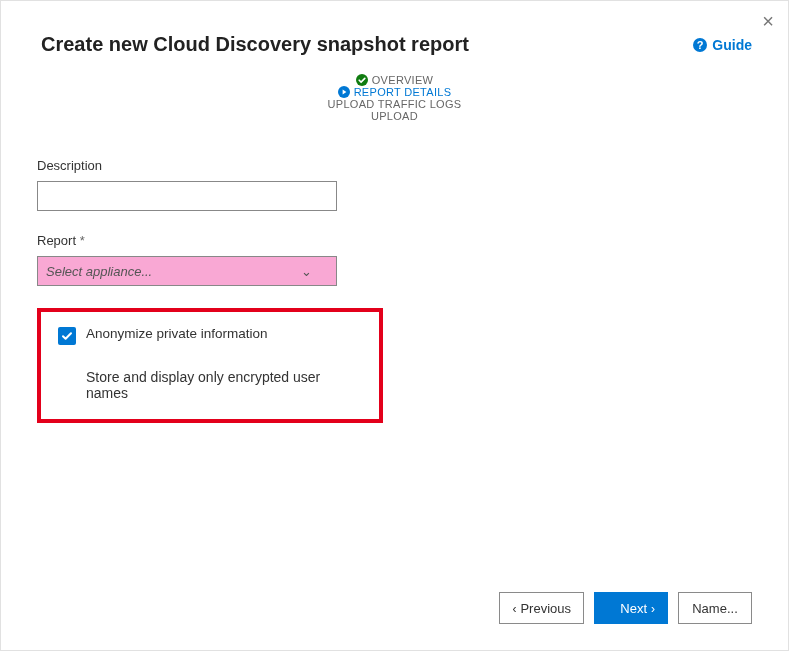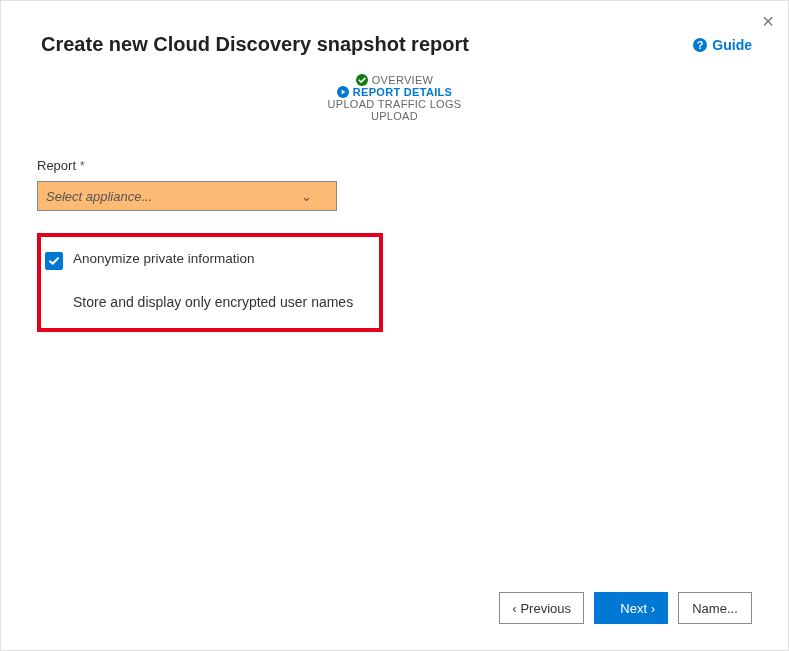--- a/index.html
+++ b/index.html
@@ -58,21 +58,21 @@
   .step {
     display: inline-flex;
     align-items: center;
     gap: 4px;
     font-size: 11px;
     letter-spacing: 0.3px;
     color: #666;
     white-space: nowrap;
   }
   .step.done { color: #666; }
-  .step.active { color: #0078d4; font-weight: 700; }
+  .step.active { color: #0078d4; font-weight: 400; }
   .step-line {
     flex: 1;
     height: 1px;
     background: #555;
     margin: 0 6px;
   }
   .step-icon { display:inline-flex; }
   
   .field {
     margin-bottom: 22px;
@@ -89,31 +89,31 @@
     height: 30px;
     border: 1px solid #888;
     font-size: 13px;
     padding: 0 8px;
     background: #fff;
   }
   .select {
     display: flex;
     align-items: center;
     justify-content: space-between;
-    background: #fdba74;
+    background: #f9a8d4;
     color: #555;
     font-style: italic;
     cursor: pointer;
     padding-right: 24px;
   }
   .select .chev { font-style: normal; color:#555; }
   
   .highlight-box {
     border: 4px solid #e3001b;
-    padding: 14px 14px 18px 4px;
+    padding: 14px 14px 18px 17px;
     width: 346px;
     margin-top: 4px;
   }
   .checkbox-row {
     display: flex;
     align-items: flex-start;
     gap: 10px;
   }
   .checkbox {
     width: 18px;
@@ -209,20 +209,24 @@
     <span class="step">
       <span>UPLOAD TRAFFIC LOGS</span>
     </span>
     <span class="step-line"></span>
     <span class="step">
       <span>UPLOAD</span>
     </span>
   </div>
 
 
+  <div class="field">
+    <label>Description</label>
+    <input class="text-input" type="text" value="" style="">
+  </div>
 
   <div class="field">
     <label>
       <span>Report</span>
       <span class="req">*</span>
     </label>
     <div class="select">
       <span>Select appliance...</span>
       <span class="chev">⌄</span>
     </div>

